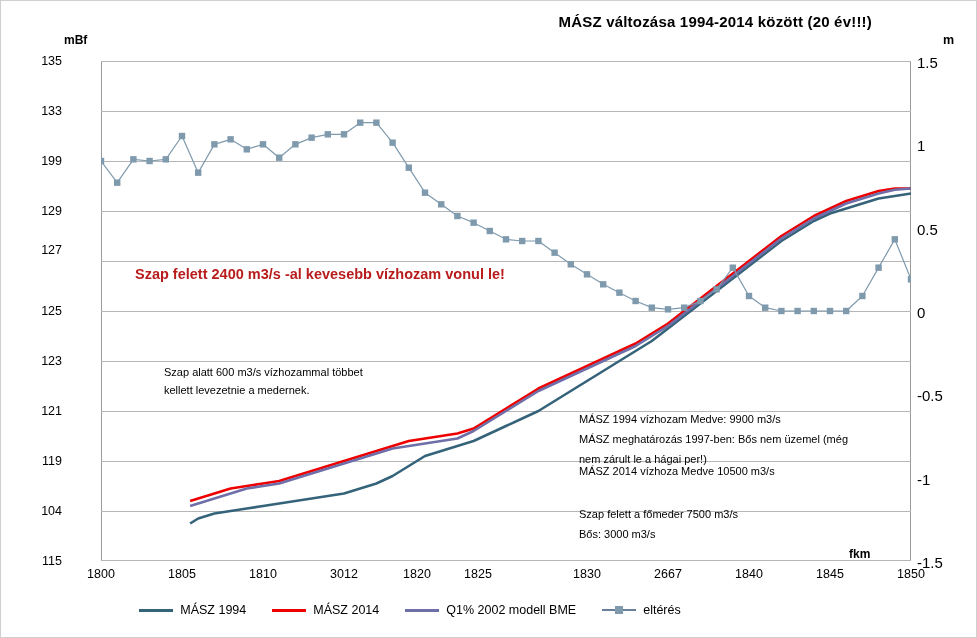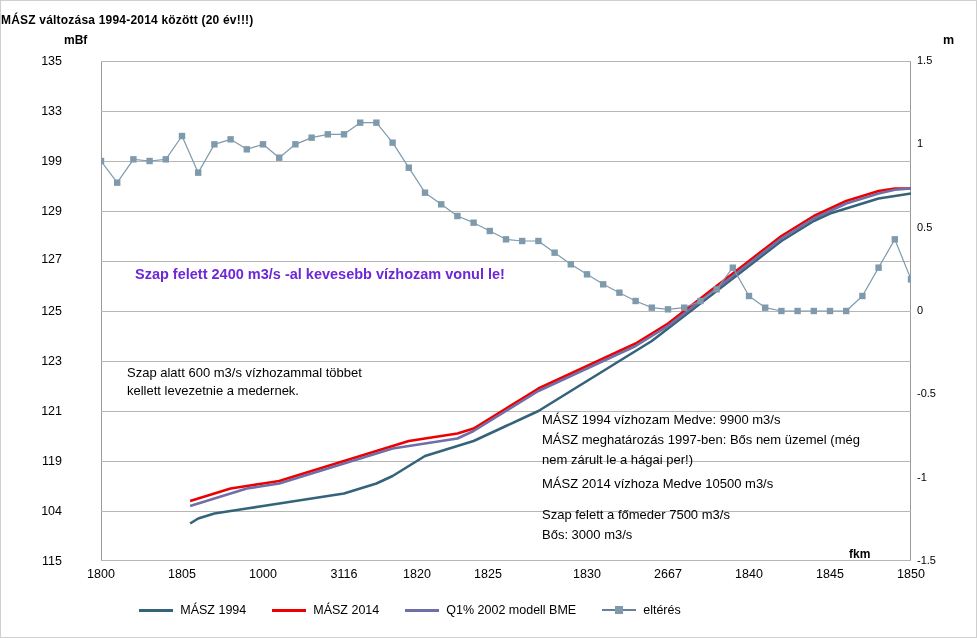--- a/index.html
+++ b/index.html
@@ -1,29 +1,29 @@
 <!DOCTYPE html>
 <html><head>
 <meta charset="utf-8">
 <style>
   html,body{margin:0;padding:0;background:#ffffff;}
   body{width:977px;height:638px;font-family:"Liberation Sans",sans-serif;color:#000;overflow:hidden;}
   #root{position:relative;width:977px;height:638px;border:1px solid #cfcfcf;box-sizing:border-box;}
-  .title{position:absolute;left:0;top:12px;width:871px;text-align:left;font-size:12px;font-weight:bold;letter-spacing:0.2px;}
+  .title{position:absolute;left:0;top:12px;width:871px;text-align:right;font-size:15px;font-weight:bold;letter-spacing:0.2px;}
   .axis-unit-left{position:absolute;left:63px;top:32px;font-size:12px;font-weight:bold;}
   .axis-unit-right{position:absolute;right:22px;top:32px;font-size:12.5px;font-weight:bold;}
   .plot{position:absolute;left:100px;top:60px;width:810px;height:500px;}
   .plot-border{position:absolute;left:0;top:0;width:100%;height:100%;border:1px solid #9a9a9a;box-sizing:border-box;}
   .gridline{position:absolute;left:0;width:100%;height:1px;background:#b6b6b6;}
   .ytick{position:absolute;right:914px;width:34px;text-align:right;font-size:12.5px;}
-  .ytickR{position:absolute;left:916px;width:44px;text-align:left;font-size:11px;}
+  .ytickR{position:absolute;left:916px;width:44px;text-align:left;font-size:15px;}
   .xtick{position:absolute;top:566px;width:60px;text-align:center;font-size:12.5px;}
   .fkm{position:absolute;left:848px;top:546px;font-size:12px;font-weight:bold;}
-  .ann{position:absolute;font-size:13px;line-height:17px;}
-  .ann-red{position:absolute;font-size:14.5px;font-weight:bold;color:#6d28d9;}
+  .ann{position:absolute;font-size:11px;line-height:17px;margin-left:37px;}
+  .ann-red{position:absolute;font-size:14.5px;font-weight:bold;color:#b91c1c;}
   .legend{position:absolute;left:0;top:602px;width:818px;display:flex;justify-content:center;align-items:center;gap:26px;font-size:12.5px;}
   .legend-item{display:flex;align-items:center;gap:7px;}
   .swatch{display:inline-block;width:34px;height:0;border-top-width:3px;border-top-style:solid;}
   .sw-marker{position:relative;display:inline-block;width:34px;height:10px;}
   .sw-marker .ln{position:absolute;top:4px;left:0;width:34px;height:2px;background:#6a7f9c;}
   .sw-marker .sq{position:absolute;top:1px;left:13px;width:8px;height:8px;background:#7f9aad;}
   svg{position:absolute;left:0;top:0;}
 </style>
 </head>
 <body>
@@ -31,42 +31,42 @@
 <div id="root">
 
   <div class="title">MÁSZ változása 1994-2014 között  (20 év!!!)</div>
   <div class="axis-unit-left">mBf</div>
   <div class="axis-unit-right">m</div>
 
   <div class="ytick" style="top:53px">135</div>
   <div class="ytick" style="top:103px">133</div>
   <div class="ytick" style="top:153px">199</div>
   <div class="ytick" style="top:203px">129</div>
-  <div class="ytick" style="top:251px">127</div>
+  <div class="ytick" style="top:242px">127</div>
   <div class="ytick" style="top:303px">125</div>
   <div class="ytick" style="top:353px">123</div>
   <div class="ytick" style="top:403px">121</div>
   <div class="ytick" style="top:453px">119</div>
   <div class="ytick" style="top:503px">104</div>
   <div class="ytick" style="top:553px">115</div>
 
   <div class="ytickR" style="top:53px">1.5</div>
   <div class="ytickR" style="top:136px">1</div>
   <div class="ytickR" style="top:220px">0.5</div>
   <div class="ytickR" style="top:303px">0</div>
   <div class="ytickR" style="top:386px">-0.5</div>
   <div class="ytickR" style="top:470px">-1</div>
   <div class="ytickR" style="top:553px">-1.5</div>
 
   <div class="xtick" style="left:70px">1800</div>
   <div class="xtick" style="left:151px">1805</div>
-  <div class="xtick" style="left:232px">1000</div>
-  <div class="xtick" style="left:313px">3116</div>
+  <div class="xtick" style="left:232px">1810</div>
+  <div class="xtick" style="left:313px">3012</div>
   <div class="xtick" style="left:386px">1820</div>
-  <div class="xtick" style="left:457px">1825</div>
+  <div class="xtick" style="left:447px">1825</div>
   <div class="xtick" style="left:556px">1830</div>
   <div class="xtick" style="left:637px">2667</div>
   <div class="xtick" style="left:718px">1840</div>
   <div class="xtick" style="left:799px">1845</div>
   <div class="xtick" style="left:880px">1850</div>
   <div class="fkm">fkm</div>
 
   <div class="plot">
     <div class="plot-border"></div>
     <div class="gridline" style="top:0px"></div>
@@ -141,21 +141,21 @@
 
   <div class="ann-red" style="left:134px;top:265px">Szap felett  2400 m3/s -al kevesebb vízhozam vonul le!</div>
 
   <div class="ann" style="left:126px;top:363px">Szap alatt 600 m3/s vízhozammal többet</div>
   <div class="ann" style="left:126px;top:381px">kellett levezetnie a medernek.</div>
 
   <div class="ann" style="left:541px;top:410px">MÁSZ 1994  vízhozam Medve:  9900 m3/s</div>
   <div class="ann" style="left:541px;top:430px">MÁSZ meghatározás 1997-ben: Bős nem üzemel (még</div>
   <div class="ann" style="left:541px;top:450px">nem zárult le a hágai per!)</div>
 
-  <div class="ann" style="left:541px;top:474px">MÁSZ 2014  vízhoza Medve    10500  m3/s</div>
+  <div class="ann" style="left:541px;top:462px">MÁSZ 2014  vízhoza Medve    10500  m3/s</div>
   <div class="ann" style="left:541px;top:505px">Szap felett  a főmeder            7500 m3/s</div>
   <div class="ann" style="left:541px;top:525px">Bős:                                      3000 m3/s</div>
 
   <div class="legend">
     <div class="legend-item">
       <span class="swatch" style="border-top-color:#35637a"></span>
       <span>MÁSZ 1994</span>
     </div>
     <div class="legend-item">
       <span class="swatch" style="border-top-color:#ee0000"></span>

